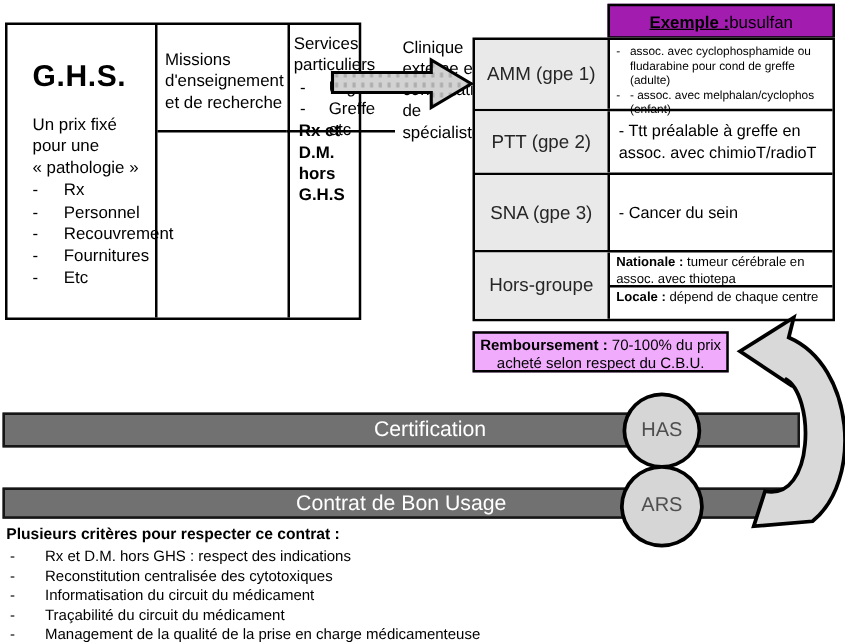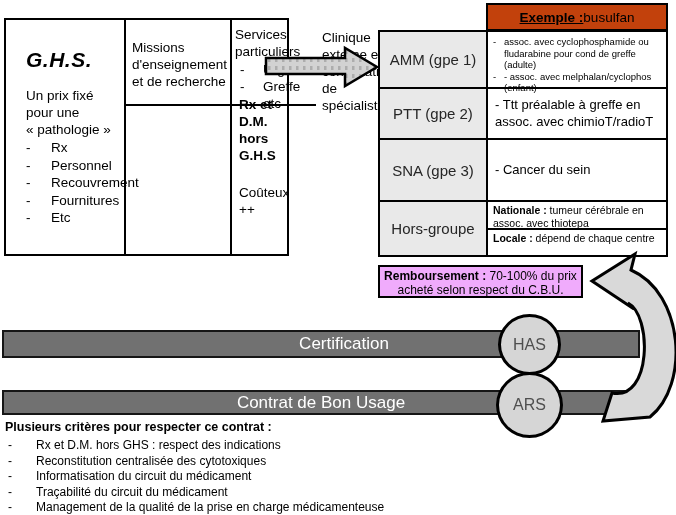--- a/index.html
+++ b/index.html
@@ -10,21 +10,21 @@
   }
   .bold { font-weight:bold; }
   .underline { text-decoration:underline; }
 
   
   .ghs-box {
     position:absolute; left:4px; top:18px; width:285px; height:238px;
     border:2px solid #000; box-sizing:border-box; display:flex; background:#fff;
   }
   .ghs-col1 { width:118px; flex:none; box-sizing:border-box; padding:28px 0 0 20px; }
-  .ghs-title { font-size:21px; font-weight:bold; letter-spacing:0.5px;font-style:italic; }
+  .ghs-title { font-size:24px; font-weight:bold; letter-spacing:0.5px; }
   .ghs-intro { margin-top:15px; font-size:13.5px; line-height:17px; width:98px; }
   .dash-list { margin-top:1px; }
   .dli { display:flex; }
   .ghs-list { font-size:13.5px; }
   .ghs-list .dli { line-height:17.5px; }
   .ghs-list .dash { width:25px; flex:none; }
 
   .ghs-col2 {
     width:108px; flex:none; box-sizing:border-box;
     border-left:2px solid #000; border-right:2px solid #000;
@@ -41,21 +41,21 @@
   .ghs-col3 { flex:1; box-sizing:border-box; padding:76px 2px 0 7px; font-size:13.5px; }
   .col3-title { font-weight:bold; line-height:17px; }
   .col3-note { margin-top:20px; line-height:17px; }
 
   
   .arrow-layer { position:absolute; left:0; top:0; width:676px; height:515px; }
 
   
   .exemple-box {
     position:absolute; left:486px; top:3px; width:182px; height:28px;
-    border:2.5px solid #000; box-sizing:border-box; background:#c2410c;
+    border:2.5px solid #000; box-sizing:border-box; background:#a21caf;
     display:flex; align-items:center; justify-content:center; font-size:13.5px;
   }
   .gpe-table {
     position:absolute; left:378px; top:30px; width:290px; height:227px;
     border:2.5px solid #000; box-sizing:border-box; background:#fff;
     display:flex; flex-direction:column;
   }
   .trow { display:flex; box-sizing:border-box; border-bottom:2.5px solid #000; }
   .trow.r1 { height:57px; }
   .trow.r2 { height:51px; }
@@ -161,21 +161,20 @@
               <span>etc</span>
             </div>
         </div>
       </div>
       <div class="cell c3">
         <span>Clinique externe et consultation de spécialistes</span>
       </div>
     </div>
     <div class="ghs-col3">
       <div class="col3-title">Rx et D.M. hors G.H.S</div>
-      <div class="col3-note">Coûteux ++</div>
     </div>
   </div>
 
   <div class="exemple-box">
     <span class="bold underline">Exemple :</span>
       <span> busulfan</span>
   </div>
 
   <div class="gpe-table">
     <div class="trow r1">

